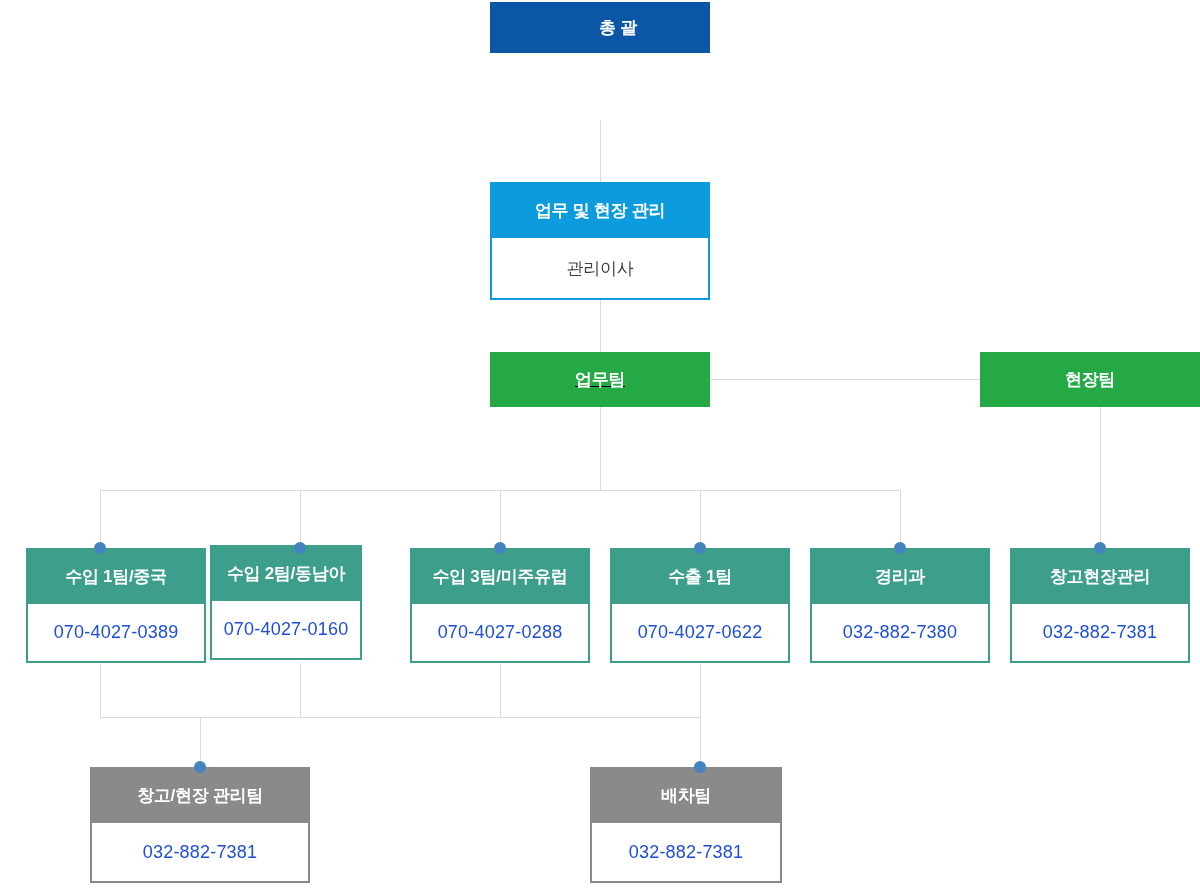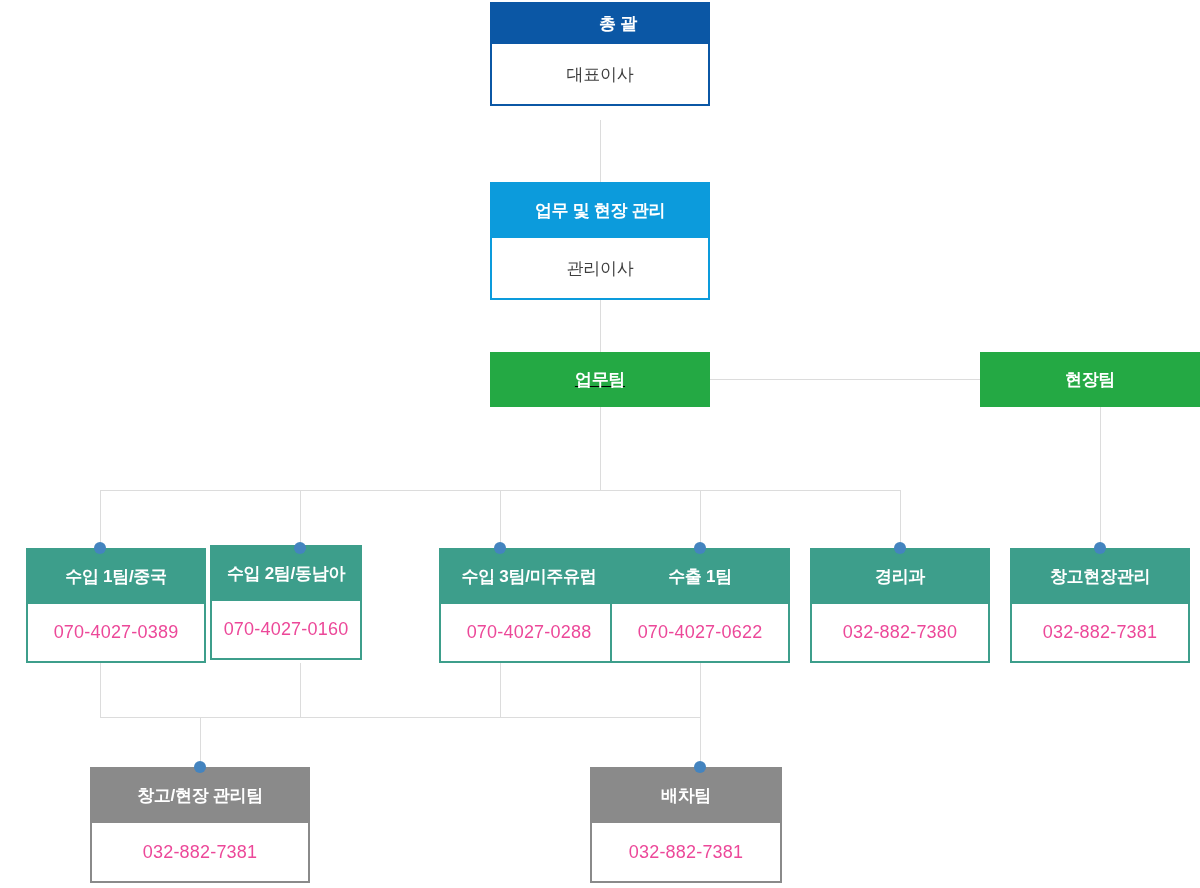--- a/index.html
+++ b/index.html
@@ -4,33 +4,33 @@
 <style>
   html,body{margin:0;padding:0;background:#ffffff;}
   body{font-family:"Liberation Sans","DejaVu Sans",sans-serif;}
   .stage{position:relative;width:1200px;height:888px;background:#ffffff;overflow:hidden;}
 
   .node{position:absolute;box-sizing:border-box;}
   .hdr{height:56px;display:flex;align-items:center;justify-content:center;
        color:#ffffff;font-size:17px;font-weight:700;letter-spacing:-0.3px;box-sizing:border-box;}
   .bdy{display:flex;align-items:center;justify-content:center;background:#ffffff;
        font-size:17px;color:#3f3f3f;box-sizing:border-box;border:2px solid;border-top:0;letter-spacing:-0.2px;}
-  .phone{font-size:18px;color:#ec4899;letter-spacing:0.2px;}
+  .phone{font-size:18px;color:#1d4ed8;letter-spacing:0.2px;}
 
   .c-blue {background:#0b57a5;}
   .c-sky  {background:#0c9bdc;}
   .c-green{background:#24a944;}
   .c-teal {background:#3d9e8b;}
   .c-gray {background:#8a8a8a;}
   .b-blue {border-color:#0b57a5;}
   .b-sky  {border-color:#0c9bdc;}
   .b-teal {border-color:#3d9e8b;}
   .b-gray {border-color:#8a8a8a;}
 
-  .hdr58{height:42px;padding-left:36px;}
+  .hdr58{height:51px;padding-left:36px;}
   .h62{height:62px;}
   .h59{height:59px;}
   .h60{height:60px;}
   .solo{height:55px;}
 
   .line{position:absolute;background:#dcdcdc;}
   .dot{position:absolute;width:12px;height:12px;border-radius:50%;background:#4484bf;z-index:5;}
 </style>
 </head>
 <body>
@@ -51,21 +51,20 @@
   <div class="line" style="left:100px;top:663px;width:1px;height:54px;"></div>
   <div class="line" style="left:300px;top:663px;width:1px;height:54px;"></div>
   <div class="line" style="left:500px;top:663px;width:1px;height:54px;"></div>
   <div class="line" style="left:700px;top:663px;width:1px;height:54px;"></div>
   <div class="line" style="left:100px;top:717px;width:601px;height:1px;"></div>
   <div class="line" style="left:200px;top:717px;width:1px;height:50px;"></div>
   <div class="line" style="left:700px;top:717px;width:1px;height:50px;"></div>
 
   <div class="node" style="left:490px;top:2px;width:220px;">
     <div class="hdr hdr58 c-blue">총 괄</div>
-    <div class="bdy h62 b-blue">대표이사</div>
   </div>
 
   <div class="node" style="left:490px;top:182px;width:220px;">
     <div class="hdr c-sky">업무 및 현장 관리</div>
     <div class="bdy h62 b-sky">관리이사</div>
   </div>
 
   <div class="node" style="left:490px;top:352px;width:220px;text-decoration:underline;">
     <div class="hdr solo c-green">업무팀</div>
   </div>
@@ -74,21 +73,21 @@
   </div>
 
   <div class="node" style="left:26px;top:548px;width:180px;">
     <div class="hdr c-teal">수입 1팀/중국</div>
     <div class="bdy h59 b-teal phone">070-4027-0389</div>
   </div>
   <div class="node" style="left:210px;top:545px;width:152px;">
     <div class="hdr c-teal">수입 2팀/동남아</div>
     <div class="bdy h59 b-teal phone">070-4027-0160</div>
   </div>
-  <div class="node" style="left:410px;top:548px;width:180px;margin-left:29px;">
+  <div class="node" style="left:410px;top:548px;width:180px;">
     <div class="hdr c-teal">수입 3팀/미주유럽</div>
     <div class="bdy h59 b-teal phone">070-4027-0288</div>
   </div>
   <div class="node" style="left:610px;top:548px;width:180px;">
     <div class="hdr c-teal">수출 1팀</div>
     <div class="bdy h59 b-teal phone">070-4027-0622</div>
   </div>
   <div class="node" style="left:810px;top:548px;width:180px;">
     <div class="hdr c-teal">경리과</div>
     <div class="bdy h59 b-teal phone">032-882-7380</div>

